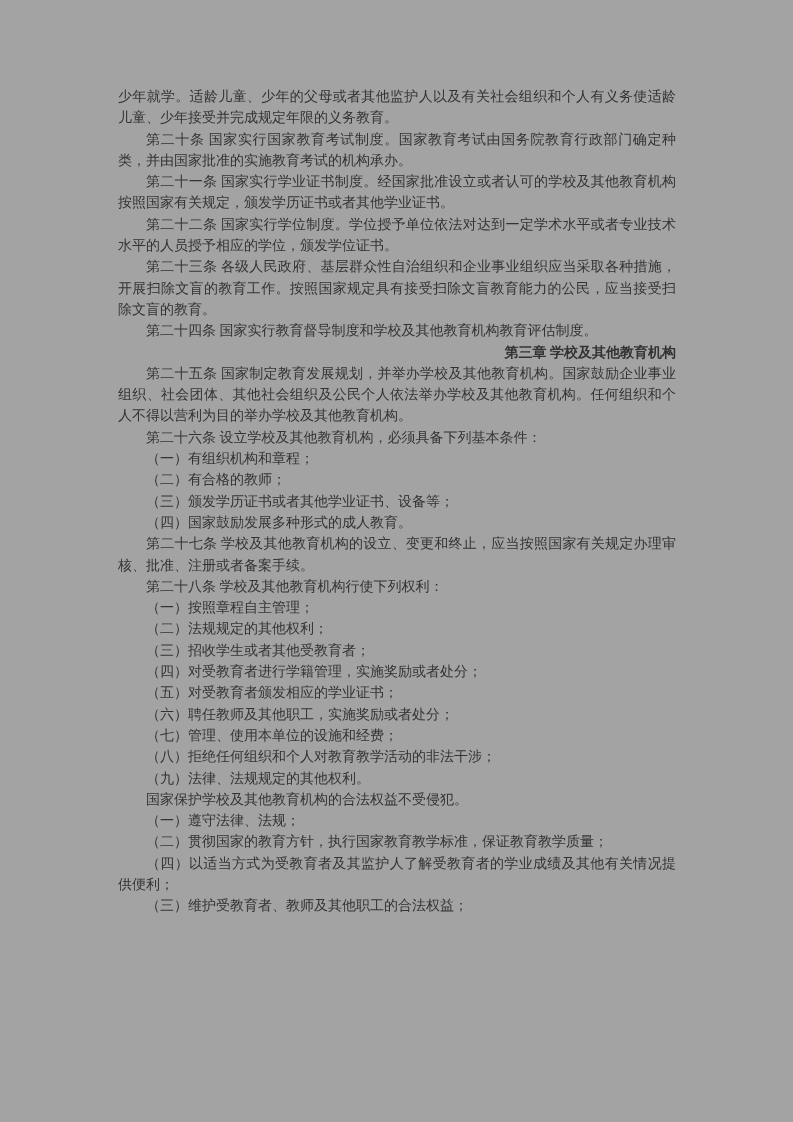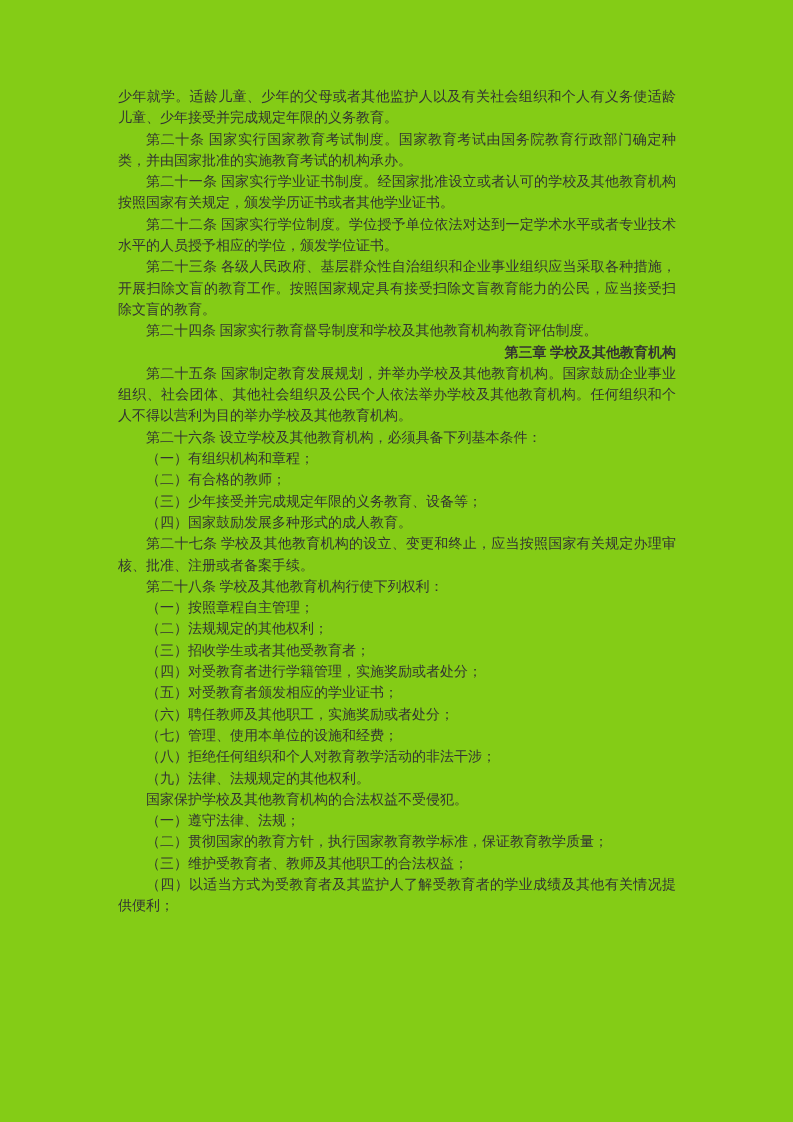--- a/index.html
+++ b/index.html
@@ -4,21 +4,21 @@
 <style>
   html, body {
     margin: 0;
     padding: 0;
     background: #ffffff;
   }
   .page {
     position: relative;
     width: 793px;
     height: 1122px;
-    background: #84cc16;
+    background: #a3a3a3;
     overflow: hidden;
   }
   .content {
     position: absolute;
     left: 118px;
     top: 86px;
     width: 558px;
     color: #333333;
     font-family: "Liberation Serif", "DejaVu Serif", serif;
     font-size: 14px;
@@ -50,32 +50,32 @@
     <p>第二十条 国家实行国家教育考试制度。国家教育考试由国务院教育行政部门确定种类，并由国家批准的实施教育考试的机构承办。</p>
     <p>第二十一条 国家实行学业证书制度。经国家批准设立或者认可的学校及其他教育机构按照国家有关规定，颁发学历证书或者其他学业证书。</p>
     <p>第二十二条 国家实行学位制度。学位授予单位依法对达到一定学术水平或者专业技术水平的人员授予相应的学位，颁发学位证书。</p>
     <p>第二十三条 各级人民政府、基层群众性自治组织和企业事业组织应当采取各种措施，开展扫除文盲的教育工作。按照国家规定具有接受扫除文盲教育能力的公民，应当接受扫除文盲的教育。</p>
     <p>第二十四条 国家实行教育督导制度和学校及其他教育机构教育评估制度。</p>
     <p class="chapter">第三章 学校及其他教育机构</p>
     <p>第二十五条 国家制定教育发展规划，并举办学校及其他教育机构。国家鼓励企业事业组织、社会团体、其他社会组织及公民个人依法举办学校及其他教育机构。任何组织和个人不得以营利为目的举办学校及其他教育机构。</p>
     <p>第二十六条 设立学校及其他教育机构，必须具备下列基本条件：</p>
     <p>（一）有组织机构和章程；</p>
     <p>（二）有合格的教师；</p>
-    <p>（三）少年接受并完成规定年限的义务教育、设备等；</p>
+    <p>（三）颁发学历证书或者其他学业证书、设备等；</p>
     <p>（四）国家鼓励发展多种形式的成人教育。</p>
     <p>第二十七条 学校及其他教育机构的设立、变更和终止，应当按照国家有关规定办理审核、批准、注册或者备案手续。</p>
     <p>第二十八条 学校及其他教育机构行使下列权利：</p>
     <p>（一）按照章程自主管理；</p>
     <p>（二）法规规定的其他权利；</p>
     <p>（三）招收学生或者其他受教育者；</p>
     <p>（四）对受教育者进行学籍管理，实施奖励或者处分；</p>
     <p>（五）对受教育者颁发相应的学业证书；</p>
     <p>（六）聘任教师及其他职工，实施奖励或者处分；</p>
     <p>（七）管理、使用本单位的设施和经费；</p>
     <p>（八）拒绝任何组织和个人对教育教学活动的非法干涉；</p>
     <p>（九）法律、法规规定的其他权利。</p>
     <p>国家保护学校及其他教育机构的合法权益不受侵犯。</p>
     <p>（一）遵守法律、法规；</p>
     <p>（二）贯彻国家的教育方针，执行国家教育教学标准，保证教育教学质量；</p>
+    <p>（四）以适当方式为受教育者及其监护人了解受教育者的学业成绩及其他有关情况提供便利；</p>
     <p>（三）维护受教育者、教师及其他职工的合法权益；</p>
-    <p>（四）以适当方式为受教育者及其监护人了解受教育者的学业成绩及其他有关情况提供便利；</p>
   </div>
 </div>
 
 </body></html>

